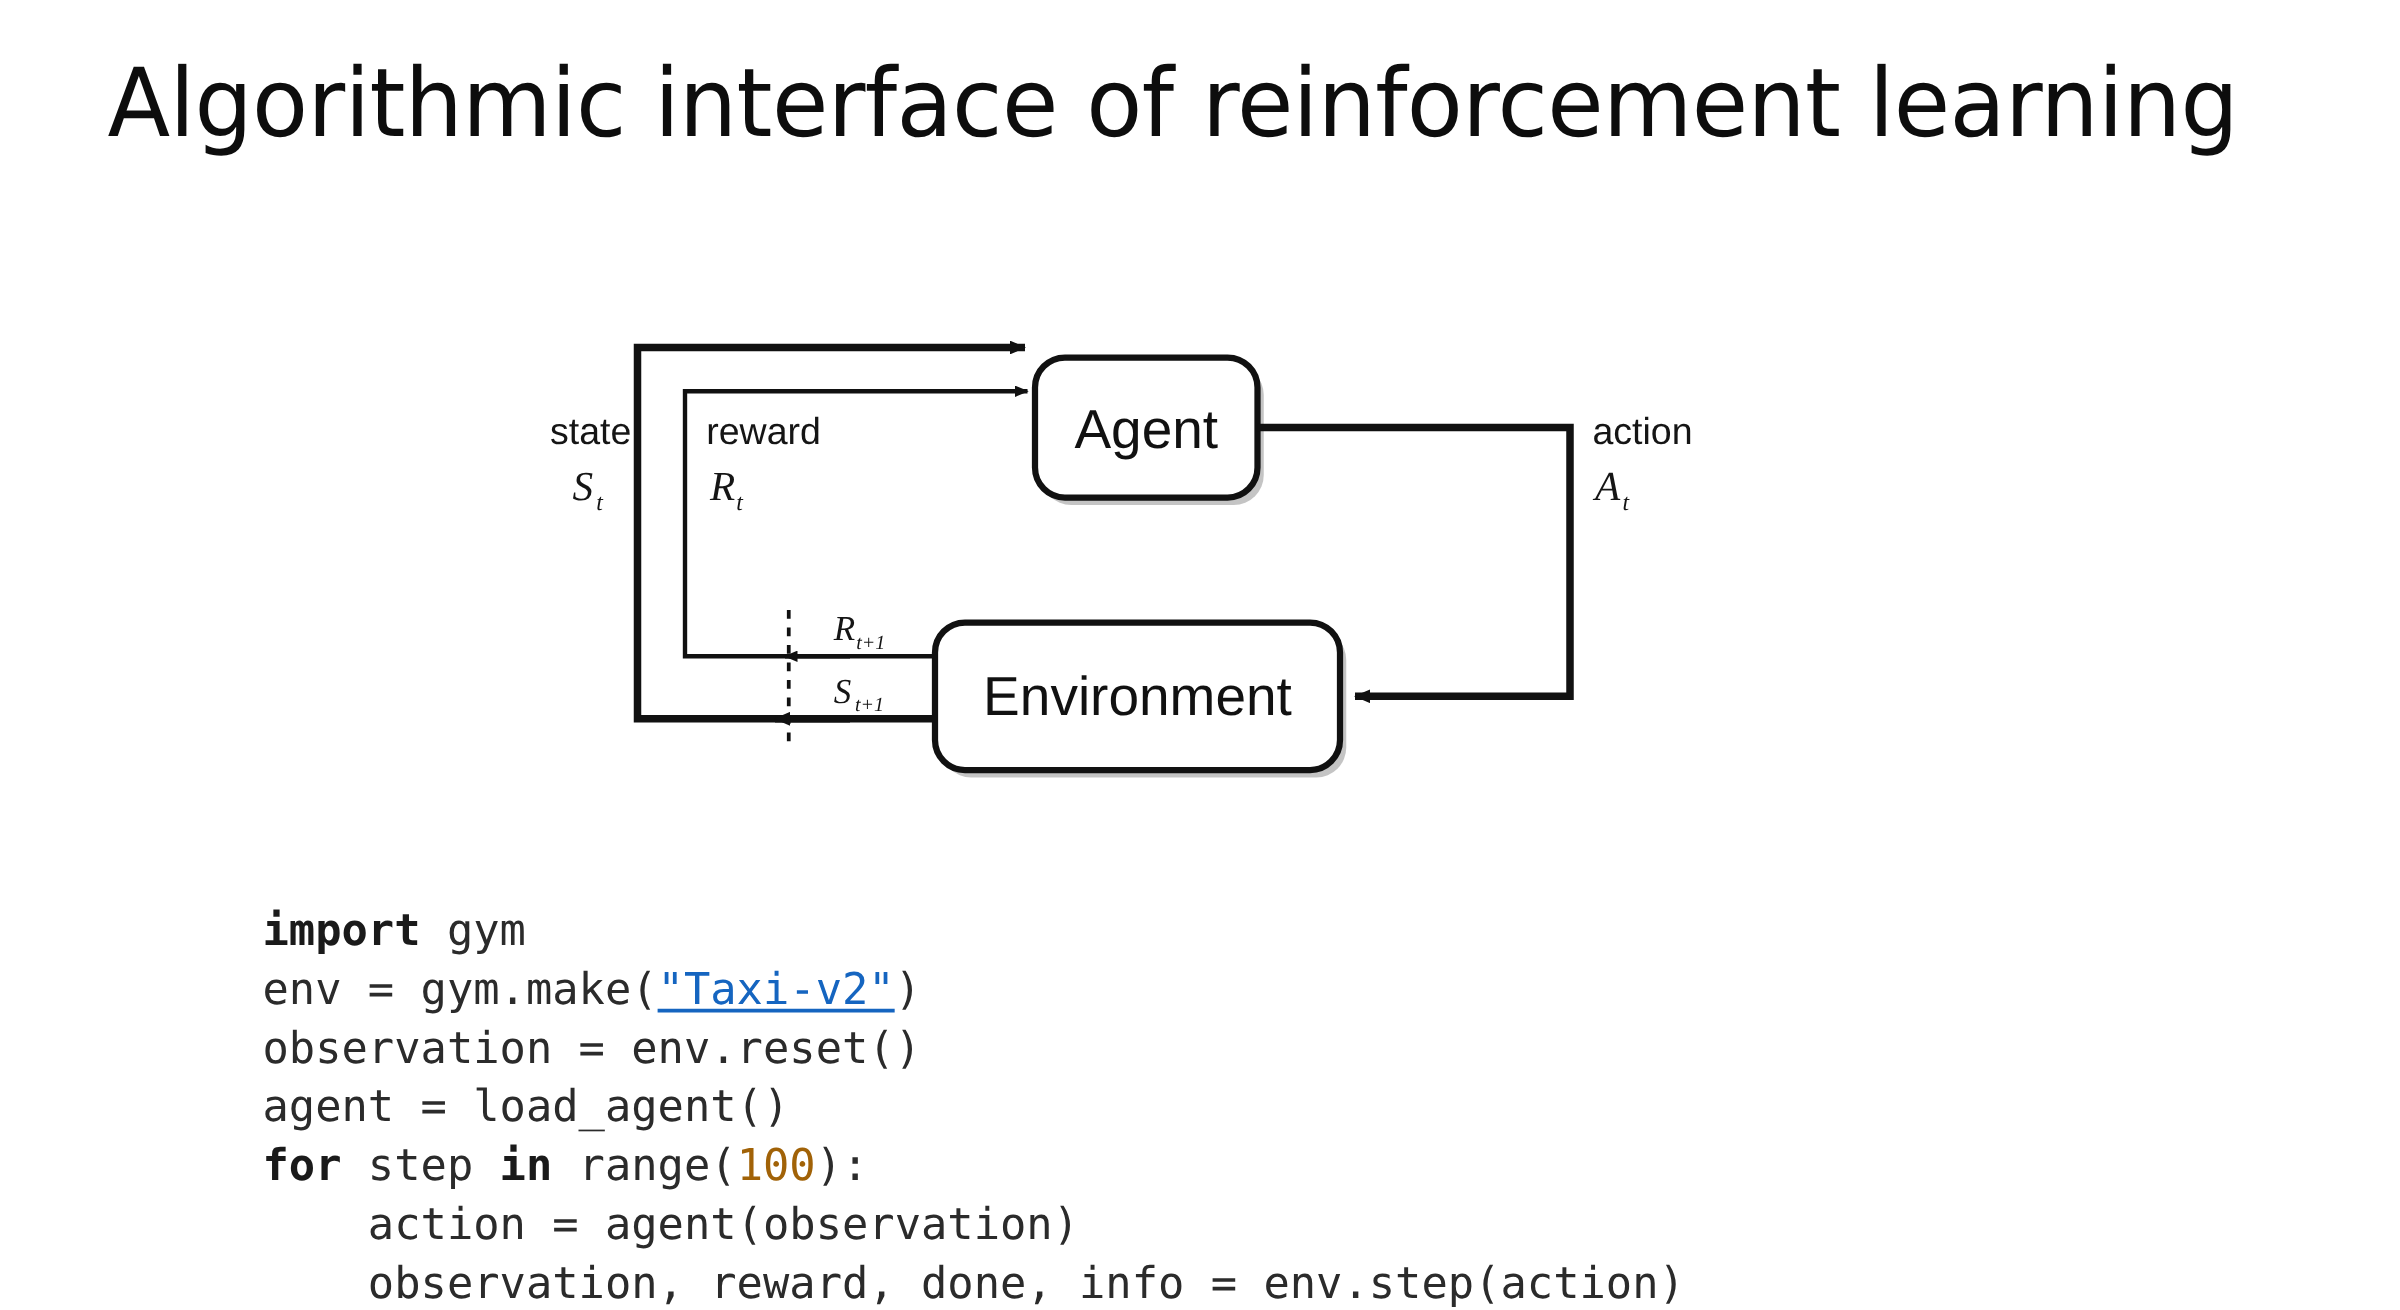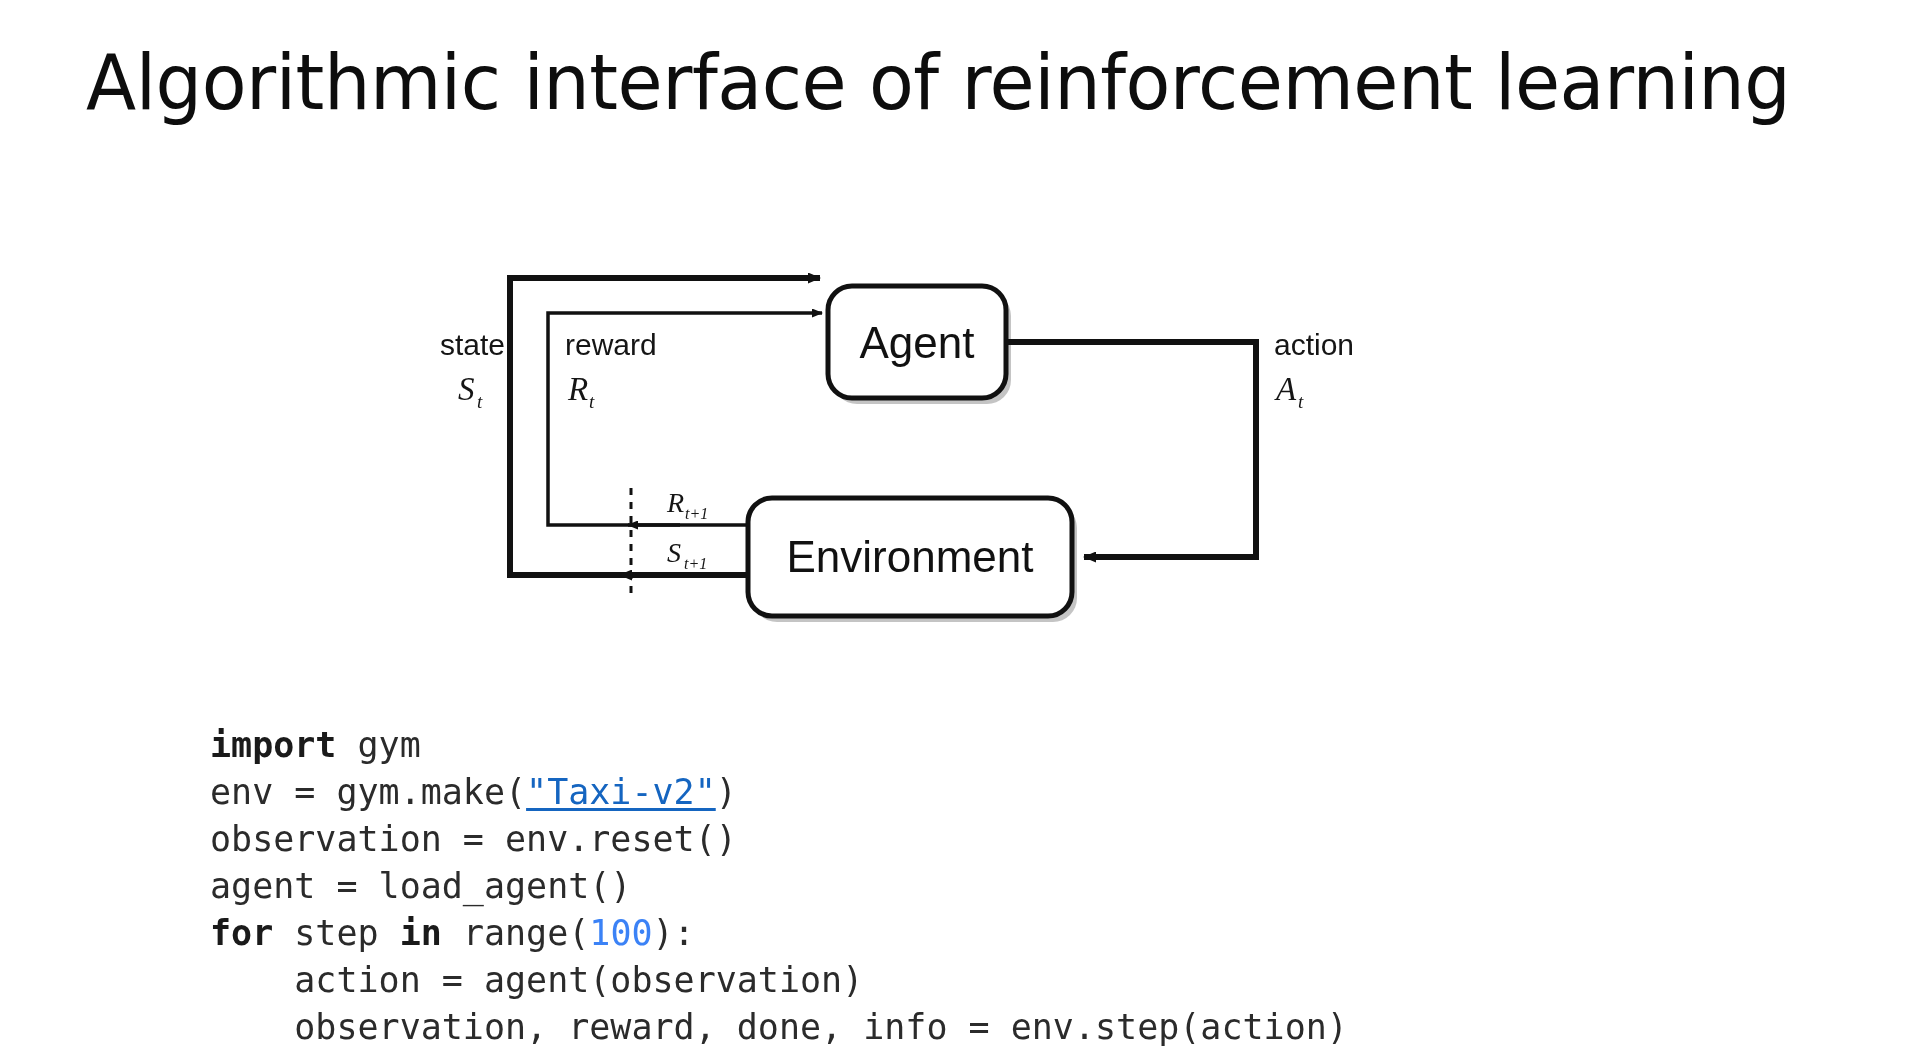--- a/index.html
+++ b/index.html
@@ -90,21 +90,21 @@
     font-family: "DejaVu Sans Mono", monospace;
     font-size: 35px;
     line-height: 47px;
     color: #2b2b2b;
     white-space: pre;
     letter-spacing: 0px;
     margin-top: 11px;
   }
   #code-block .line { display: block; height: 47px; }
   .kw { font-weight: bold; color: #1a1a1a; }
-  .num { color: #3b82f6; }
+  .num { color: #a16207; }
   .lnk {
     color: #1565c0;
     text-decoration: underline;
     text-decoration-thickness: 3px;
     text-underline-offset: 4px;
   }
 </style>
 </head>
 <body>
 

